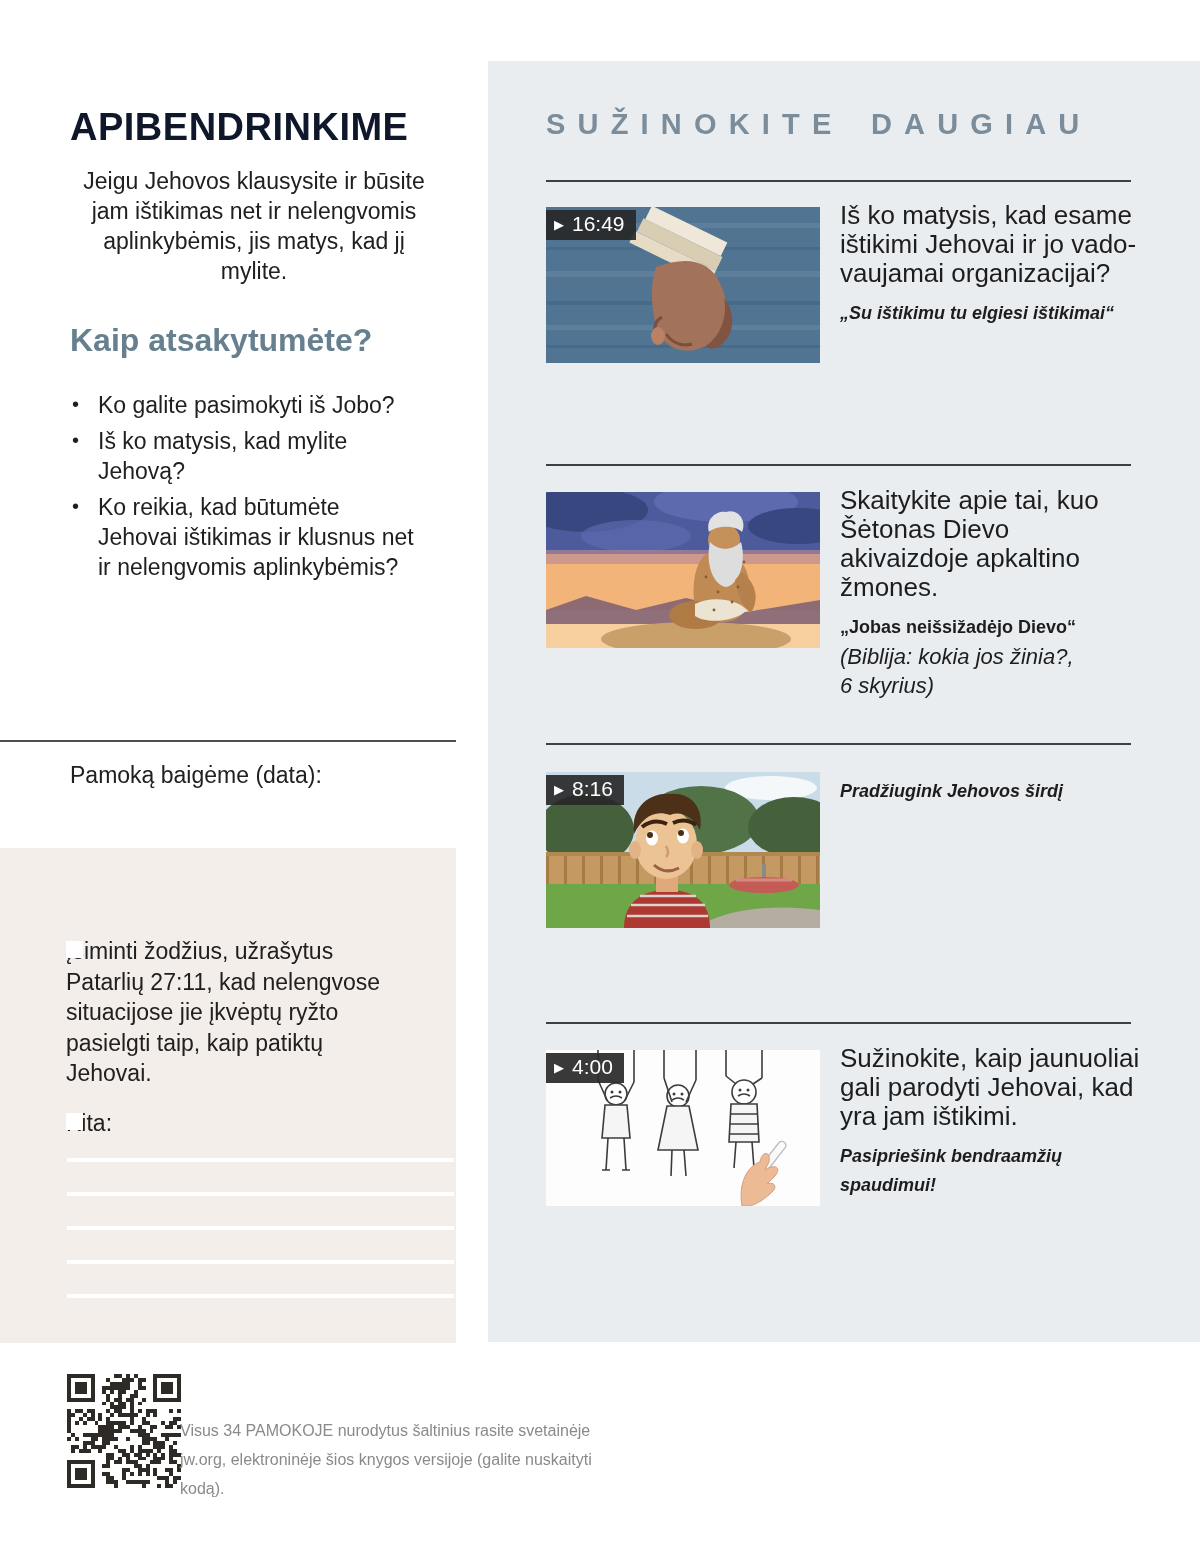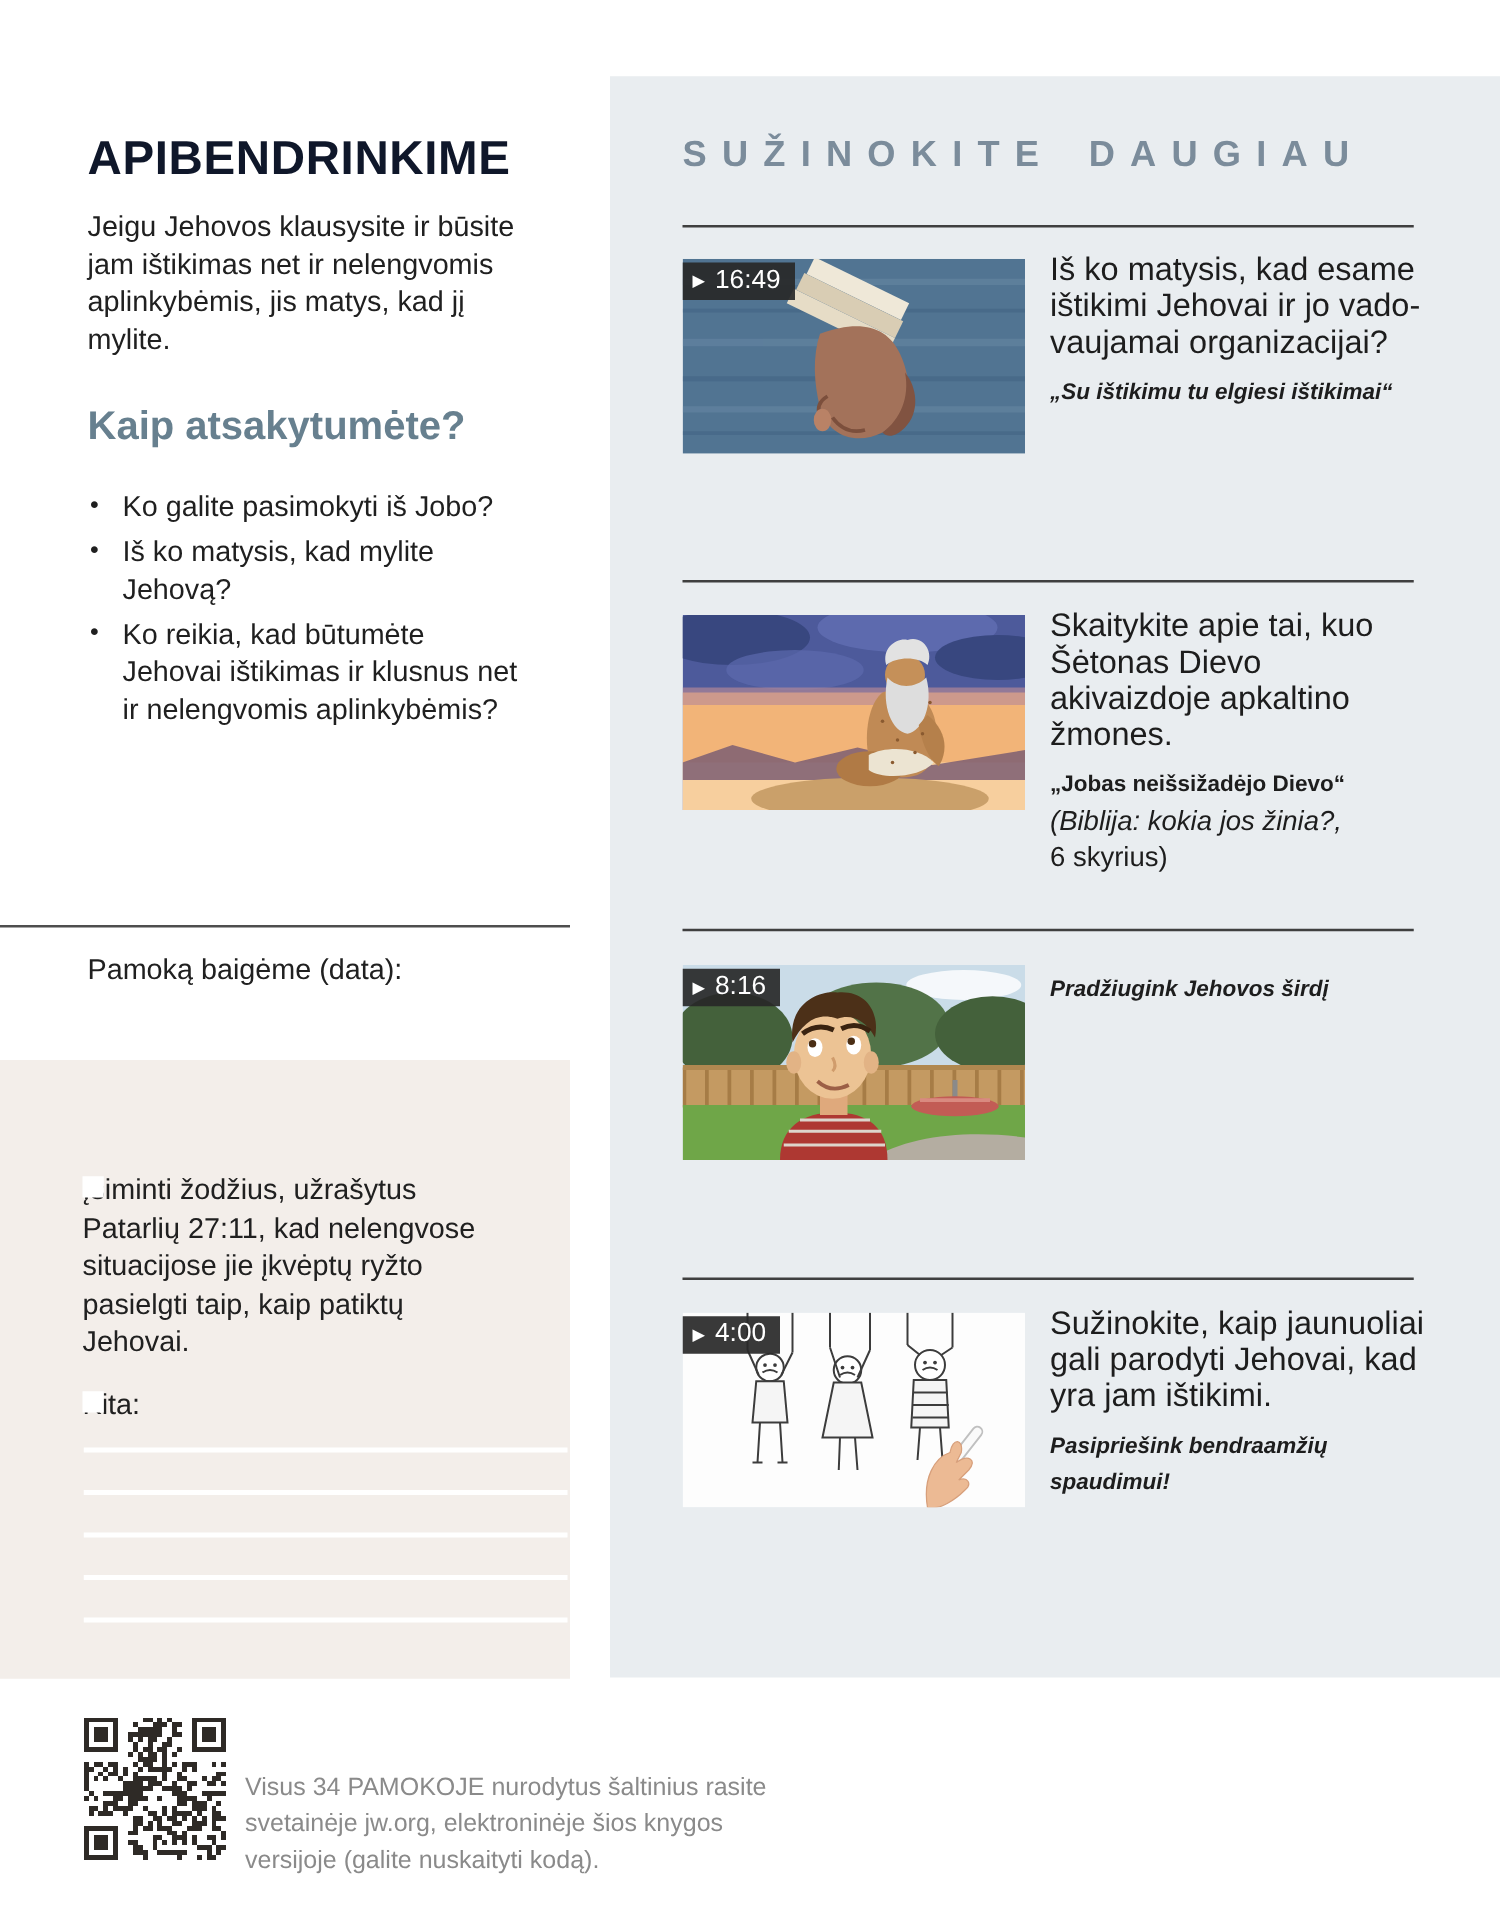--- a/index.html
+++ b/index.html
@@ -3,39 +3,39 @@
 <meta charset="utf-8">
 <style>
   html,body{margin:0;padding:0;background:#ffffff;}
   .page{position:relative;width:1200px;height:1543px;background:#ffffff;overflow:hidden;
         font-family:"Liberation Sans","DejaVu Sans",sans-serif;color:#1f1f1f;}
 
   
   .summary-title{position:absolute;left:70px;top:106px;font-size:38px;font-weight:700;
                  color:#0f172a;letter-spacing:.5px;}
   .summary-body{position:absolute;left:70px;top:166px;width:368px;font-size:23px;
-                line-height:30px;color:#202020;}
+                line-height:30px;color:#202020;text-align:center;}
   .questions-title{position:absolute;left:70px;top:322px;font-size:32px;font-weight:700;color:#67808f;}
   .questions-list{position:absolute;left:70px;top:390px;width:352px;margin:0;padding:0;list-style:none;}
   .questions-list li{position:relative;padding-left:28px;font-size:23px;line-height:30px;margin-bottom:6px;}
   .questions-list li .dot{position:absolute;left:2px;top:-1px;font-size:20px;color:#1f1f1f;}
 
   .left-rule{position:absolute;left:0;top:740px;width:456px;height:2px;background:#4e4e4e;}
   .completed-label{position:absolute;left:70px;top:762px;font-size:23px;color:#202020;}
 
   .assignment-box{position:absolute;left:0;top:848px;width:456px;height:495px;background:#f3eeea;}
   .check-item{position:absolute;left:66px;width:372px;}
   .check-item.first{top:936px;}
   .check-item.second{top:1108px;}
   .checkbox{position:absolute;left:0;top:5px;width:17px;height:17px;background:#ffffff;}
   .check-text{display:block;width:335px;font-size:23px;line-height:30.5px;color:#202020;}
   .write-line{position:absolute;left:67px;width:387px;height:4px;background:#ffffff;}
 
   .qr{position:absolute;left:67px;top:1374px;width:114px;height:114px;}
-  .footer-note{position:absolute;left:196px;top:1416px;width:436px;font-size:20px;
+  .footer-note{position:absolute;left:180px;top:1416px;width:436px;font-size:16px;
                line-height:29px;color:#8a8a8a;}
 
   
   .right-panel{position:absolute;left:488px;top:61px;width:712px;height:1281px;background:#e9edf0;}
   .right-title{position:absolute;left:546px;top:108px;font-size:29px;font-weight:700;
                color:#7b8c9b;letter-spacing:.42em;word-spacing:.25em;white-space:nowrap;}
   .sep{position:absolute;left:546px;width:585px;height:2px;background:#3f3f3f;}
   .sep.s1{top:180px;} .sep.s2{top:464px;} .sep.s3{top:743px;} .sep.s4{top:1022px;}
 
   .vrow{position:absolute;left:546px;width:586px;height:166px;}
@@ -43,21 +43,21 @@
   .thumb{position:absolute;left:0;top:0;width:274px;height:156px;overflow:hidden;}
   .thumb svg{display:block;width:274px;height:156px;}
   .badge{position:absolute;left:0;top:3px;display:flex;align-items:center;gap:8px;
          background:rgba(40,40,40,.92);color:#ffffff;font-size:21px;padding:2px 11px 4px 8px;}
   .badge .play{font-size:13px;line-height:1;}
   .vtext{position:absolute;left:294px;top:-6px;width:302px;}
   .vdesc{font-size:26px;line-height:29px;color:#1d1d1d;}
   .vtitle{margin-top:11px;font-size:18px;line-height:29px;font-weight:700;color:#1d1d1d;}
   .vtitle.italic{font-style:italic;}
   .vsource-italic{font-size:22px;line-height:29px;font-style:italic;color:#1d1d1d;}
-  .vsource-regular{font-size:22px;line-height:29px;color:#1d1d1d;}
+  .vsource-regular{font-size:22px;line-height:29px;color:#1d1d1d;font-style:italic;}
 </style>
 </head>
 <body>
 
 <div class="page">
 
   <div class="summary-title">APIBENDRINKIME</div>
   <div class="summary-body">Jeigu Jehovos klausysite ir būsite jam ištikimas net ir nelengvomis aplinkybėmis, jis matys, kad jį mylite.</div>
 
   <div class="questions-title">Kaip atsakytumėte?</div>

